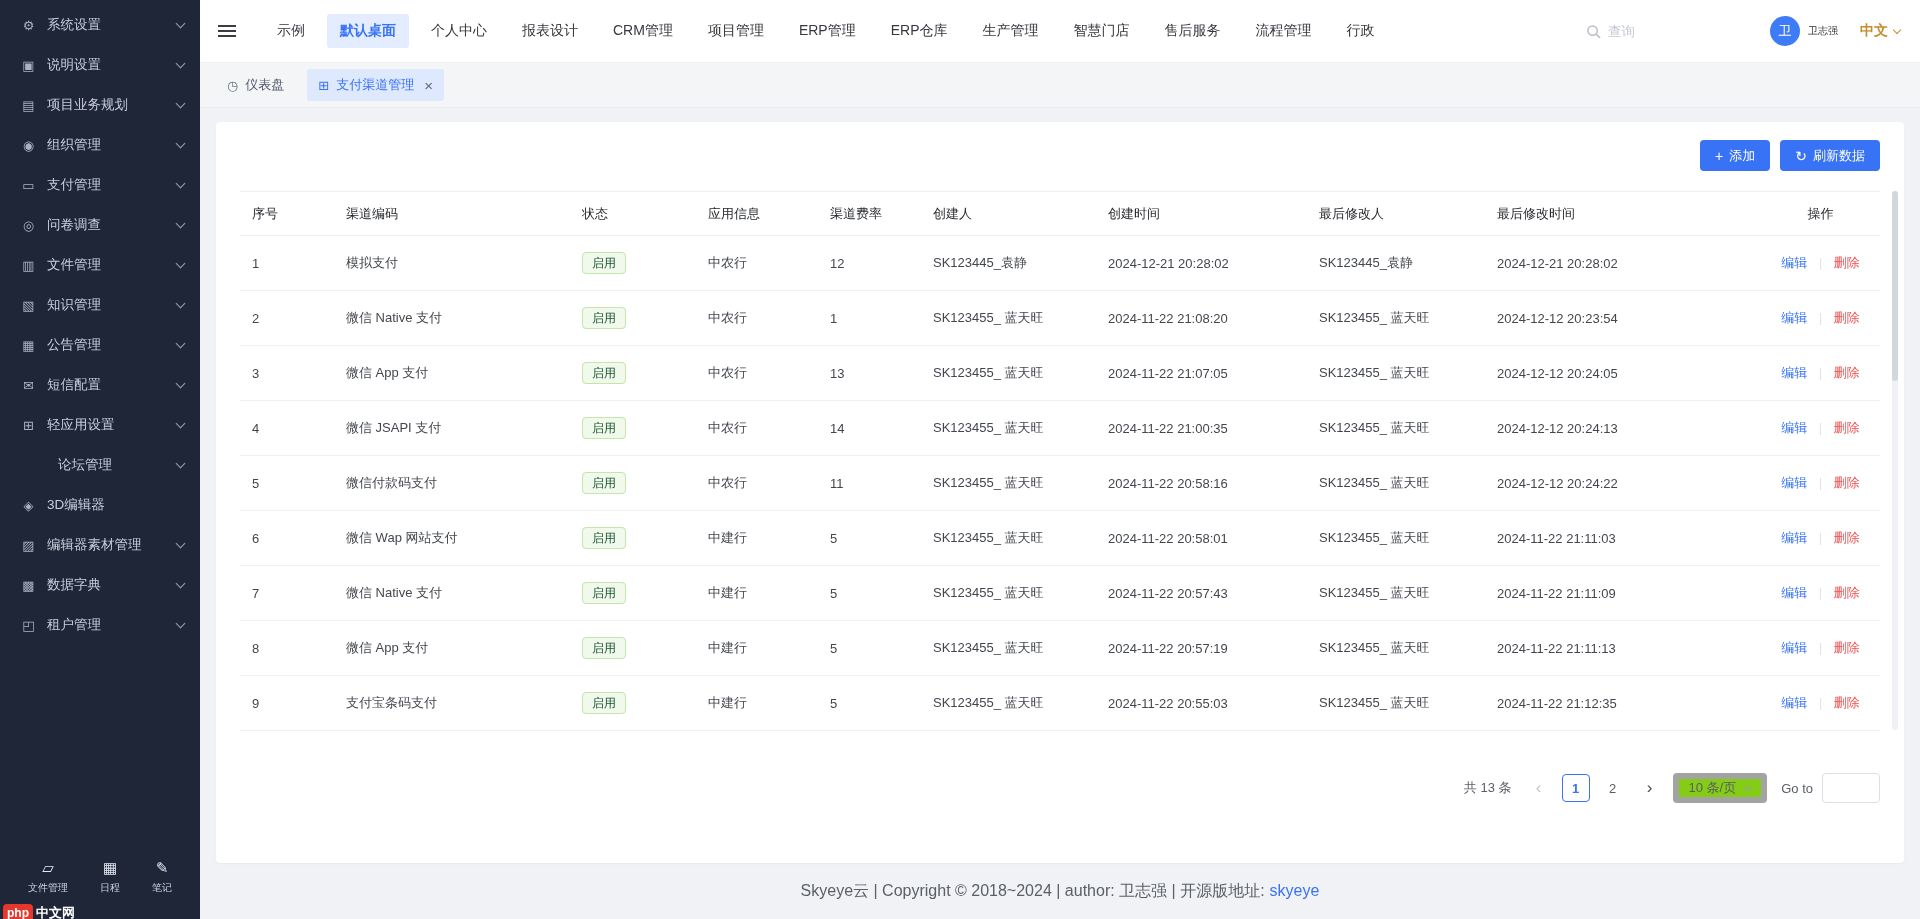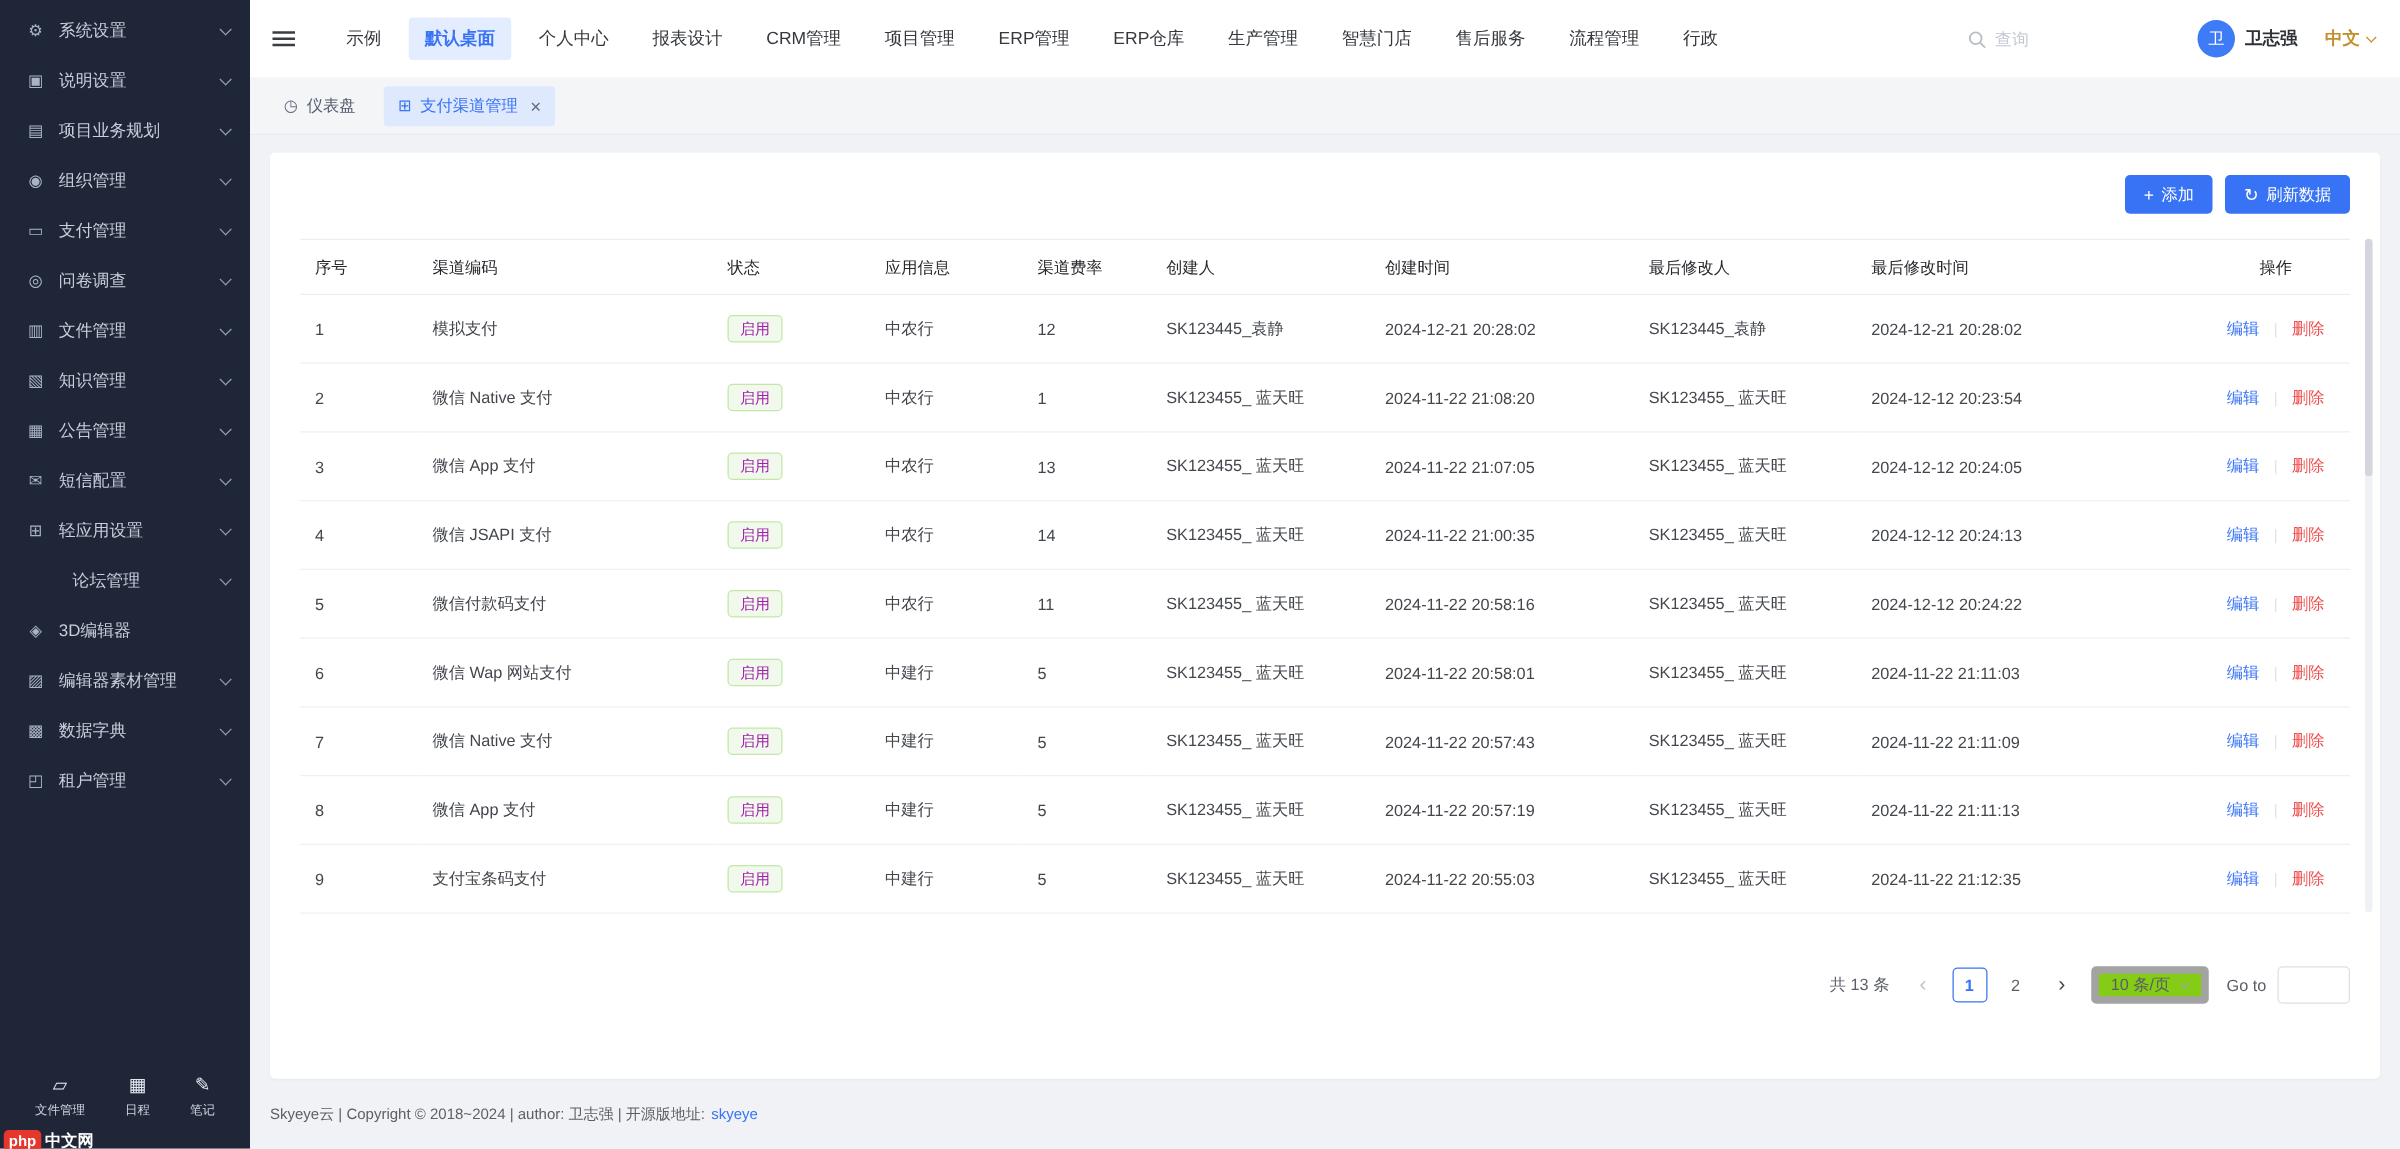--- a/index.html
+++ b/index.html
@@ -30,21 +30,21 @@
   .hamburger{width:18px;height:12px;border-top:2px solid #3a3d42;border-bottom:2px solid #3a3d42;position:relative;margin-right:28px;cursor:pointer;flex-shrink:0}
   .hamburger::after{content:"";position:absolute;left:0;right:0;top:3px;height:2px;background:#3a3d42}
   .nav-items{display:flex;align-items:center;gap:9px}
   .nav-item{font-size:14px;color:#35383d;padding:8px 13px;border-radius:3px;cursor:pointer;white-space:nowrap}
   .nav-item.active{background:#e3edff;color:#3873f5;font-weight:600}
   .search{margin-left:auto;display:flex;align-items:center;gap:7px}
   .search-input{border:0;outline:0;background:transparent;width:150px;font-size:13.5px;color:#333;font-family:inherit}
   .search-input::placeholder{color:#c3c8d2}
   .user{display:flex;align-items:center;margin-left:12px;cursor:pointer}
   .avatar{width:30px;height:30px;border-radius:50%;background:#3d7bf7;color:#fff;font-size:13px;display:flex;align-items:center;justify-content:center;flex-shrink:0}
-  .username{margin-left:8px;font-size:14px;font-weight:700;color:#2e3238;white-space:nowrap}
+  .username{margin-left:8px;font-size:10px;font-weight:400;color:#2e3238;white-space:nowrap}
   .lang{display:flex;align-items:center;gap:6px;margin-left:22px;color:#c38f2c;font-size:14px;font-weight:600;cursor:pointer;white-space:nowrap}
   .lang .chev{width:6px;height:6px}
 
   
   .tabbar{height:45px;background:#f4f5f7;border-bottom:1px solid #e8eaee;display:flex;align-items:center;padding:0 16px;gap:12px;flex-shrink:0}
   .tab{display:flex;align-items:center;gap:7px;padding:7px 11px;font-size:13px;color:#515a6e;border-radius:3px;cursor:pointer;white-space:nowrap}
   .tab-icon{font-size:13px;color:#6b7486}
   .tab.active{background:#dfe9fd;color:#3873f5}
   .tab.active .tab-icon{color:#3873f5}
   .tab-close{font-size:15px;line-height:1;color:#5f6b85;margin-left:3px}
@@ -53,42 +53,42 @@
   .content{flex:1;display:flex;flex-direction:column;background:#f0f2f5;padding:14px 16px 0;min-height:0}
   .card{background:#fff;border-radius:4px;flex:1;padding:18px 24px 0;position:relative;box-shadow:0 1px 2px rgba(0,0,0,.04)}
   .toolbar{display:flex;justify-content:flex-end;gap:10px;margin-bottom:20px}
   .btn{display:flex;align-items:center;gap:6px;background:#3873f5;color:#fff;border:0;height:31px;padding:0 15px;border-radius:4px;font-size:13px;cursor:pointer;font-family:inherit}
   .btn-icon{font-size:14px;line-height:1}
 
   table{width:100%;border-collapse:collapse;table-layout:fixed}
   th{font-size:13px;color:#26282c;font-weight:400;text-align:left;height:44px;border-top:1px solid #eceef2;border-bottom:1px solid #eceef2;padding:0 8px 0 12px;white-space:nowrap;overflow:hidden}
   td{font-size:13px;color:#43474d;height:55px;border-bottom:1px solid #eef0f4;padding:0 8px 0 12px;white-space:nowrap;overflow:hidden;text-overflow:ellipsis}
   th:last-child,td:last-child{text-align:center}
-  .badge{display:inline-block;font-size:12px;color:#a21caf;background:#f0f9eb;border:1px solid #c2e7a8;border-radius:4px;padding:3px 9px;line-height:1.2}
+  .badge{display:inline-block;font-size:12px;color:#14532d;background:#f0f9eb;border:1px solid #c2e7a8;border-radius:4px;padding:3px 9px;line-height:1.2}
   .lnk{font-size:13px;cursor:pointer;text-decoration:none}
   .lnk.edit{color:#3873f5}
   .lnk.del{color:#ef4f4f}
   .divider{color:#dfe3e9;margin:0 8px;font-size:12px}
 
   .tscroll{position:absolute;top:69px;right:6px;width:6px;height:539px;background:#f0f1f4;border-radius:3px}
   .tscroll-thumb{position:absolute;top:0;left:0;width:6px;height:190px;border-radius:3px;background:#d3d6dd;cursor:pointer}
 
   .pagination{display:flex;align-items:center;justify-content:flex-end;gap:9px;margin-top:42px;font-size:13px;color:#5a5e66}
   .pg-total{margin-right:4px}
   .pg-btn{min-width:28px;height:28px;display:flex;align-items:center;justify-content:center;background:transparent;border:1px solid transparent;font-size:13px;color:#5a5e66;cursor:pointer;font-family:inherit;border-radius:4px}
   .pg-prev{color:#c0c4cc;font-size:17px}
   .pg-next{font-size:17px;color:#454950}
   .pg-pages{display:flex;gap:9px}
   .pg-page.active{border:1px solid #3873f5;color:#3873f5;font-weight:600}
   .pg-size{display:flex;align-items:center;gap:9px;border:6px solid #a3a3a3;border-radius:4px;height:30px;padding:0 10px;color:#5a5e66;cursor:pointer;background:#84cc16}
   .pg-size .chev{width:6px;height:6px;color:#9aa0ab}
   .pg-goto-label{margin-left:5px}
   .pg-goto-input{width:58px;height:30px;border:1px solid #dcdfe6;border-radius:4px;outline:none;font-family:inherit;font-size:13px;padding:0 8px;color:#333;background:#fff}
 
-  .footer{height:56px;display:flex;align-items:center;gap:5px;font-size:12px;color:#5c6066}
+  .footer{height:56px;display:flex;align-items:center;justify-content:center;gap:5px;font-size:16px;color:#5c6066}
   .footer-link{color:#3873f5;text-decoration:none;cursor:pointer}
 </style>
 </head>
 <body>
 
 <div class="screen">
 
   <aside class="sidebar">
 
     <nav class="menu">

